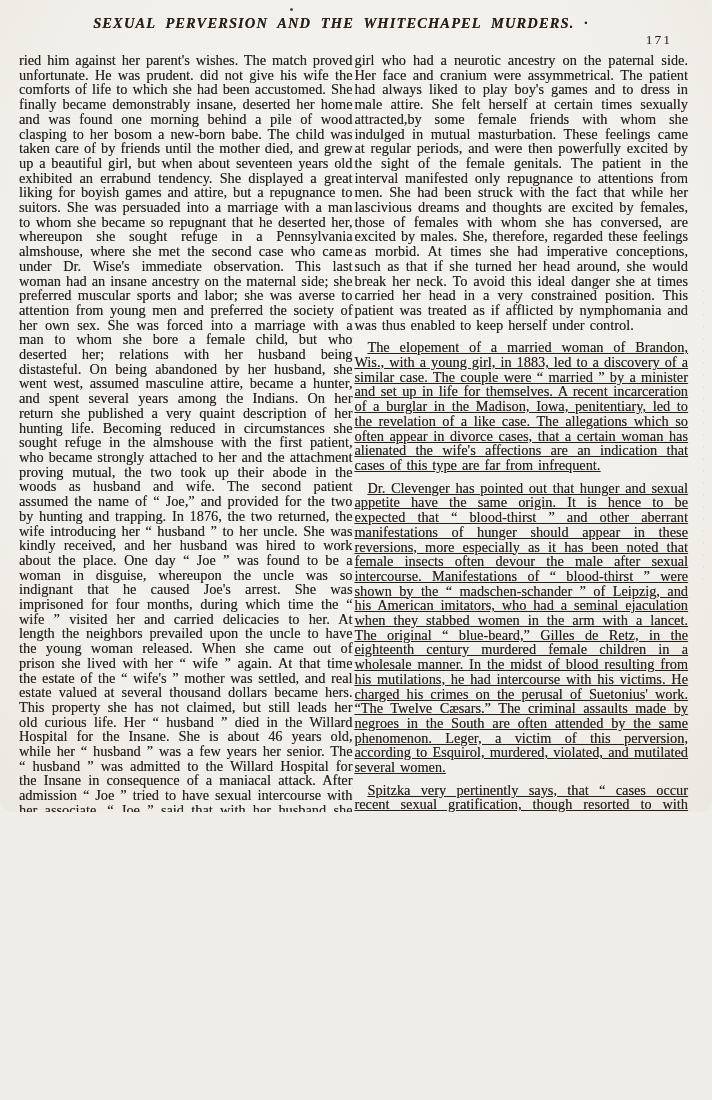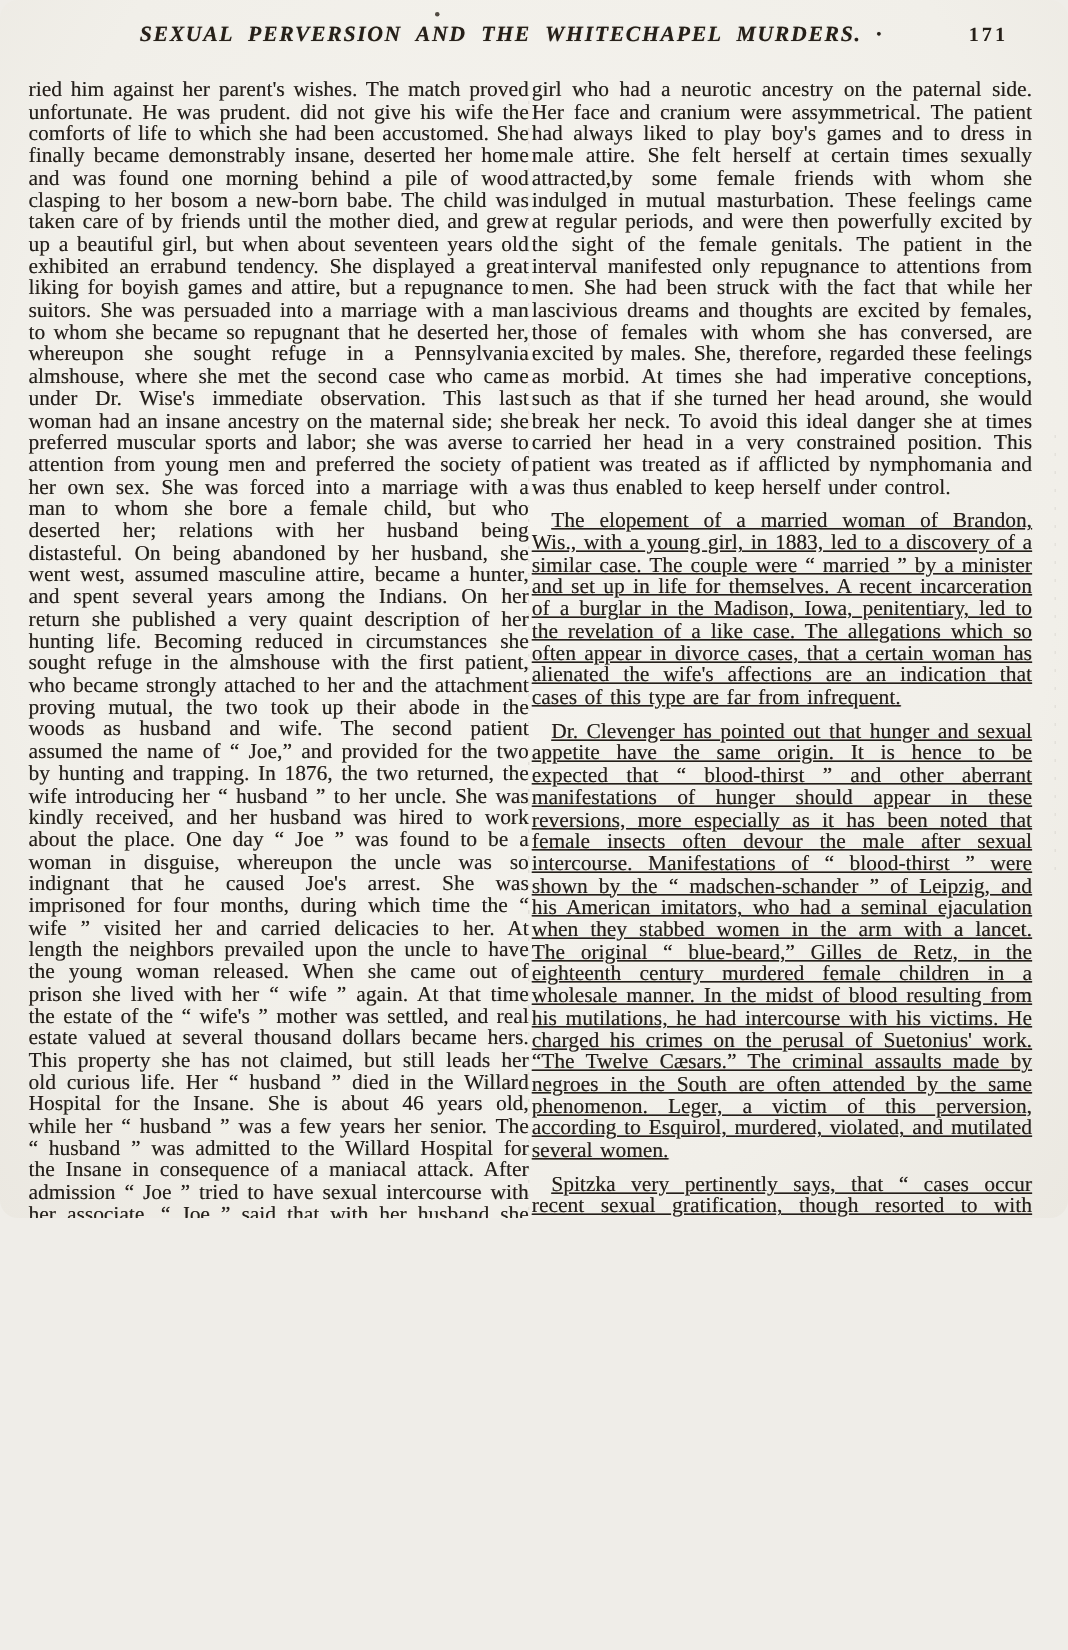--- a/index.html
+++ b/index.html
@@ -33,24 +33,24 @@
     font-weight: bold;
     font-size: 14.5px;
     letter-spacing: 1.1px;
     word-spacing: 5px;
     color: #262019;
     text-shadow: 0 0 0.5px rgba(35,28,20,0.65);
     padding-right: 30px;
   }
   .folio {
     position: absolute;
-    top: 15px;
+    top: 32px;
     right: 40px;
     font-style: normal;
-    font-weight: bold;
+    font-weight: normal;
     font-size: 13.5px;
     letter-spacing: 2px;
     color: #262019;
   }
   
   .columns {
     display: flex;
     gap: 2px;
     padding: 14px 24px 0 19px;
   }

